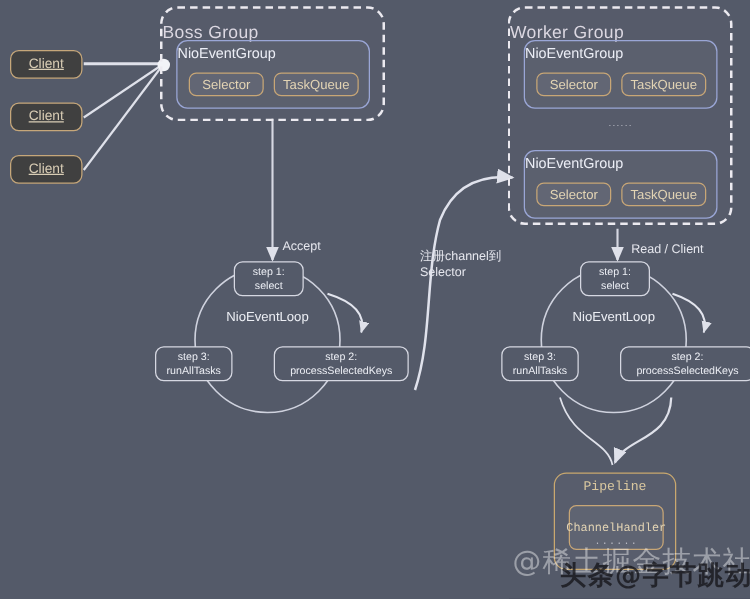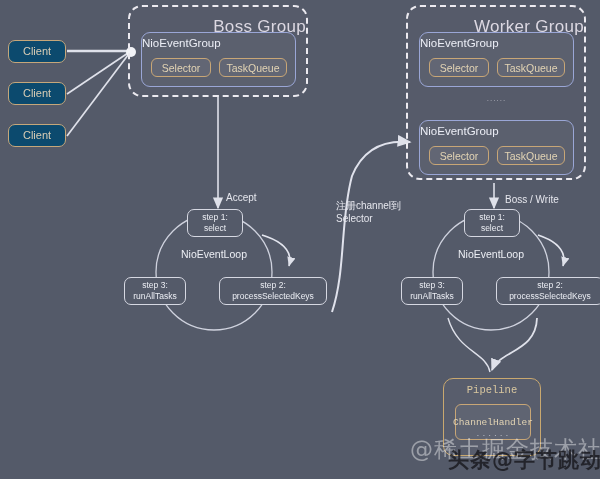--- a/index.html
+++ b/index.html
@@ -28,33 +28,34 @@
     text-align: center;
     line-height: 1.12;
     border-radius: 6px;
     white-space: pre-line;
   }
   .client {
     border: 1.6px solid #c6a77a;
     border-radius: 7px;
     color: #d9cdb5;
     font-size: 11px;
-    background: #0c4a6e;
+    background: #404040;
+    text-decoration: underline;
   }
   .group-dash {
     position: absolute;
     border: 2px dashed #eceaf0;
     border-radius: 14px;
     background: rgba(255,255,255,0.012);
   }
   .group-title {
     position: absolute;
     width: 100%;
-    text-align: right;
-    font-size: 17px;
+    text-align: left;
+    font-size: 14px;
     color: #dcd8e2;
     letter-spacing: .3px;
   }
   .nio-group {
     position: absolute;
     border: 1.6px solid #9aa6d6;
     border-radius: 9px;
     background: rgba(255,255,255,0.030);
   }
   .nio-group-title {
@@ -250,21 +251,21 @@
 runAllTasks</span>
   </div>
   <div class="step" style="left:219px; top:277px; width:108px; height:28px;">
     <span>step 2:
 processSelectedKeys</span>
   </div>
 
   <div class="edge-label" style="left:336px; top:200px; width:86px;">注册channel到
 Selector</div>
 
-  <div class="edge-label" style="left:505px; top:194px; width:90px; text-align:left;">Boss / Write</div>
+  <div class="edge-label" style="left:505px; top:194px; width:90px; text-align:left;">Read / Client</div>
 
   <div class="step" style="left:464px; top:209px; width:56px; height:28px;">
     <span>step 1:
 select</span>
   </div>
   <div class="loop-label" style="left:431px; top:248px;">NioEventLoop</div>
   <div class="step" style="left:401px; top:277px; width:62px; height:28px;">
     <span>step 3:
 runAllTasks</span>
   </div>

